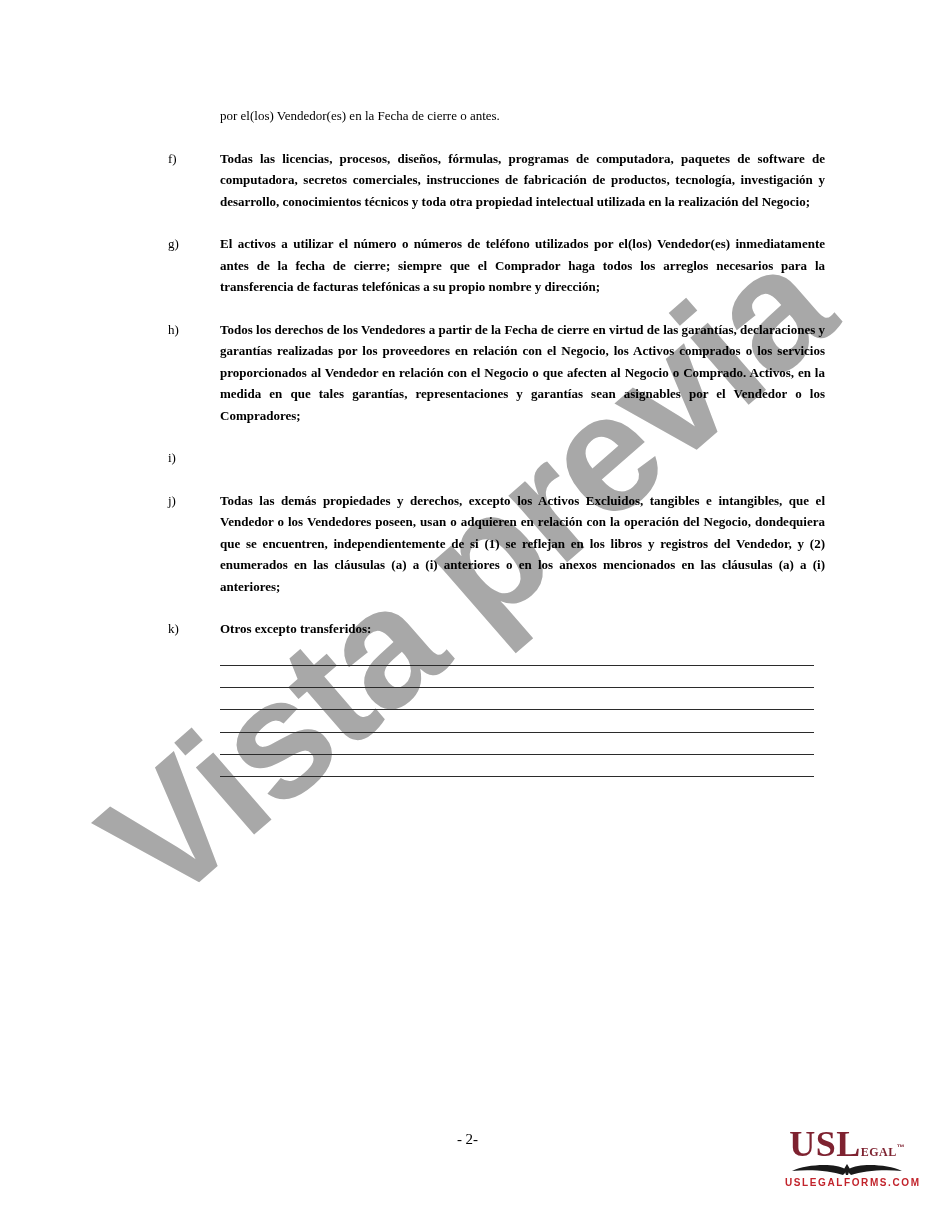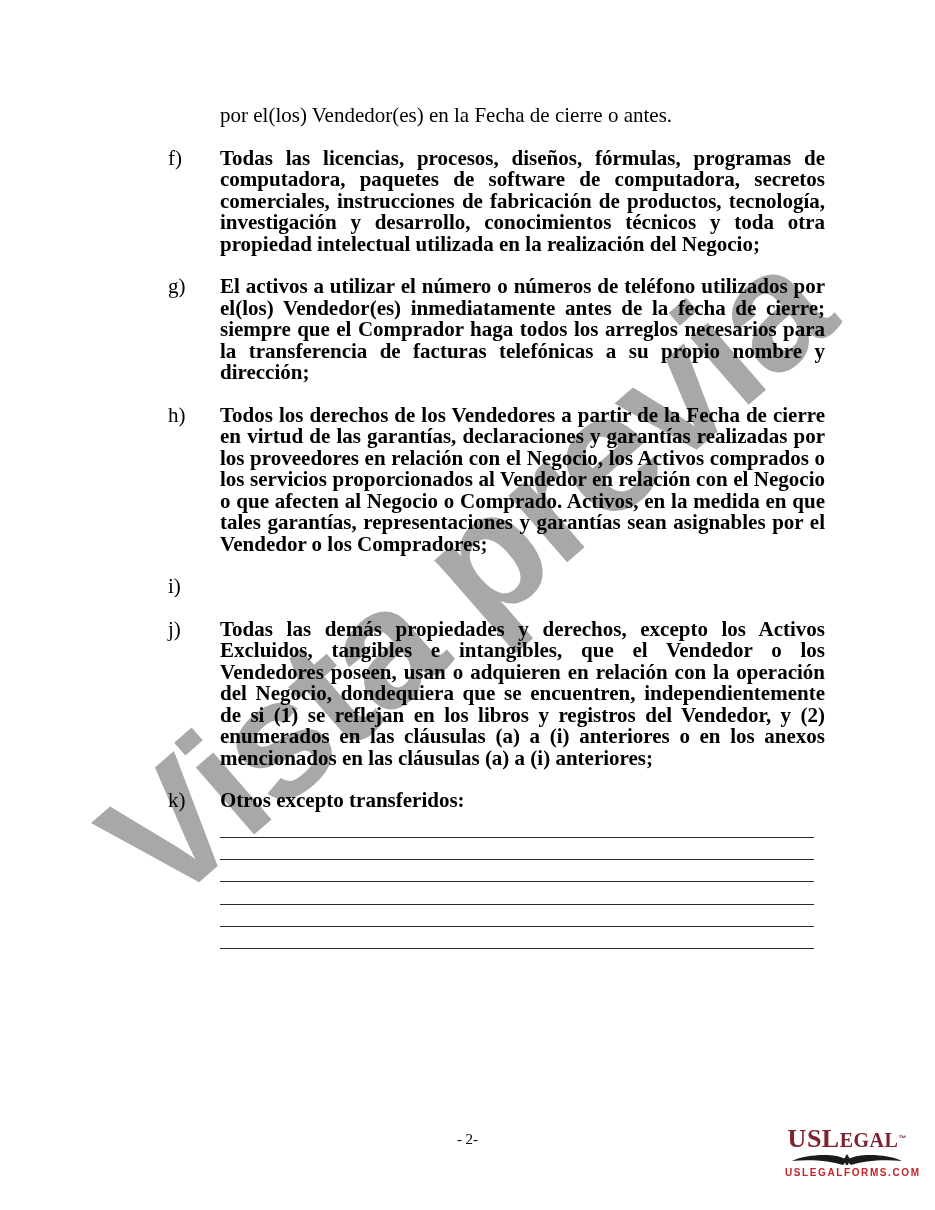--- a/index.html
+++ b/index.html
@@ -27,21 +27,21 @@
     letter-spacing: -4px;
     color: #a8a8a8;
     white-space: nowrap;
     z-index: 0;
     user-select: none;
   }
   .content {
     position: absolute;
     left: 110px; top: 105px;
     width: 715px;
-    font-size: 21px;
+    font-size: 13px;
     line-height: 21.5px;
     z-index: 1;
   }
   .intro {
     margin: 0;
     padding-left: 110px;
   }
   .clause {
     display: flex;
     margin-top: 21px;
@@ -86,22 +86,22 @@
     text-align: center;
     z-index: 1;
   }
   .logo-text {
     font-family: "Liberation Serif", serif;
     font-weight: bold;
     color: #7e2230;
     line-height: 1;
     white-space: nowrap;
   }
-  .logo-text .big { font-size: 26px; letter-spacing: 0.5px; }
-  .logo-text .small { font-size: 20px; letter-spacing: 0.5px; text-align: center; }
+  .logo-text .big { font-size: 36px; letter-spacing: 0.5px; }
+  .logo-text .small { font-size: 12px; letter-spacing: 0.5px; text-align: center; }
   .logo-text .tm {
     font-size: 8px;
     vertical-align: super;
     color: #7e2230;
     font-family: "Liberation Sans", sans-serif;
   }
   .logo-eagle { display: block; margin: 1px auto 1px auto; }
   .logo-site {
     font-family: "Liberation Sans", sans-serif;
     font-size: 10px;

